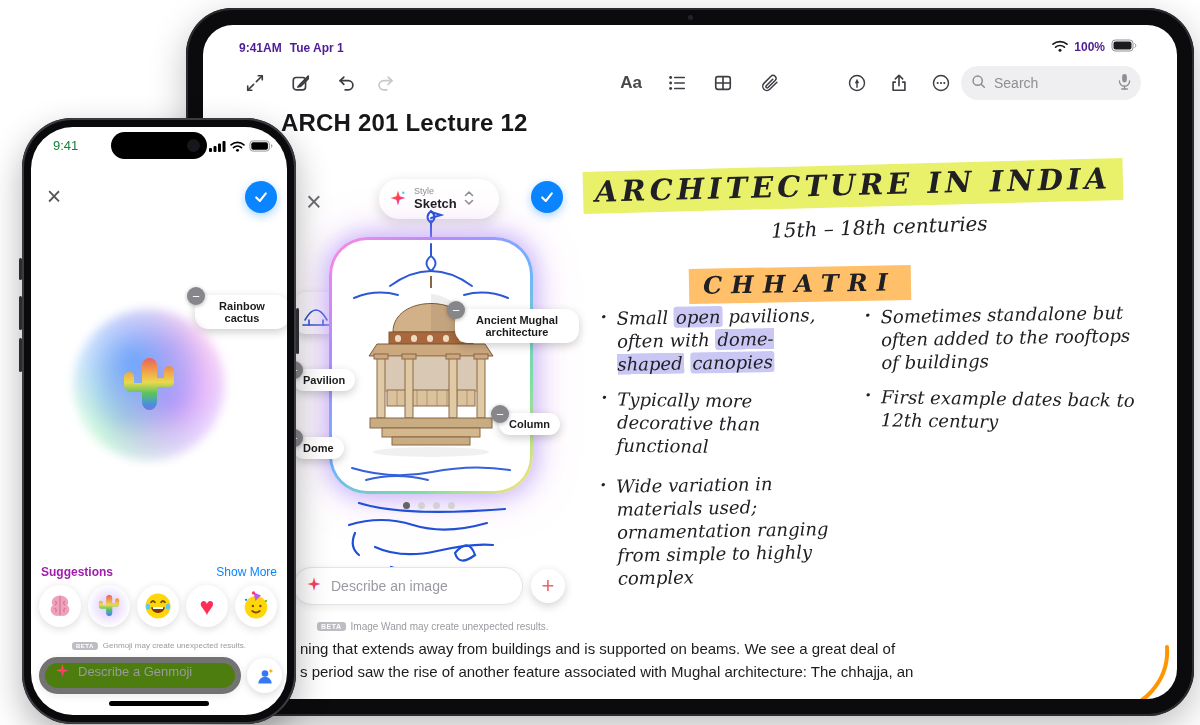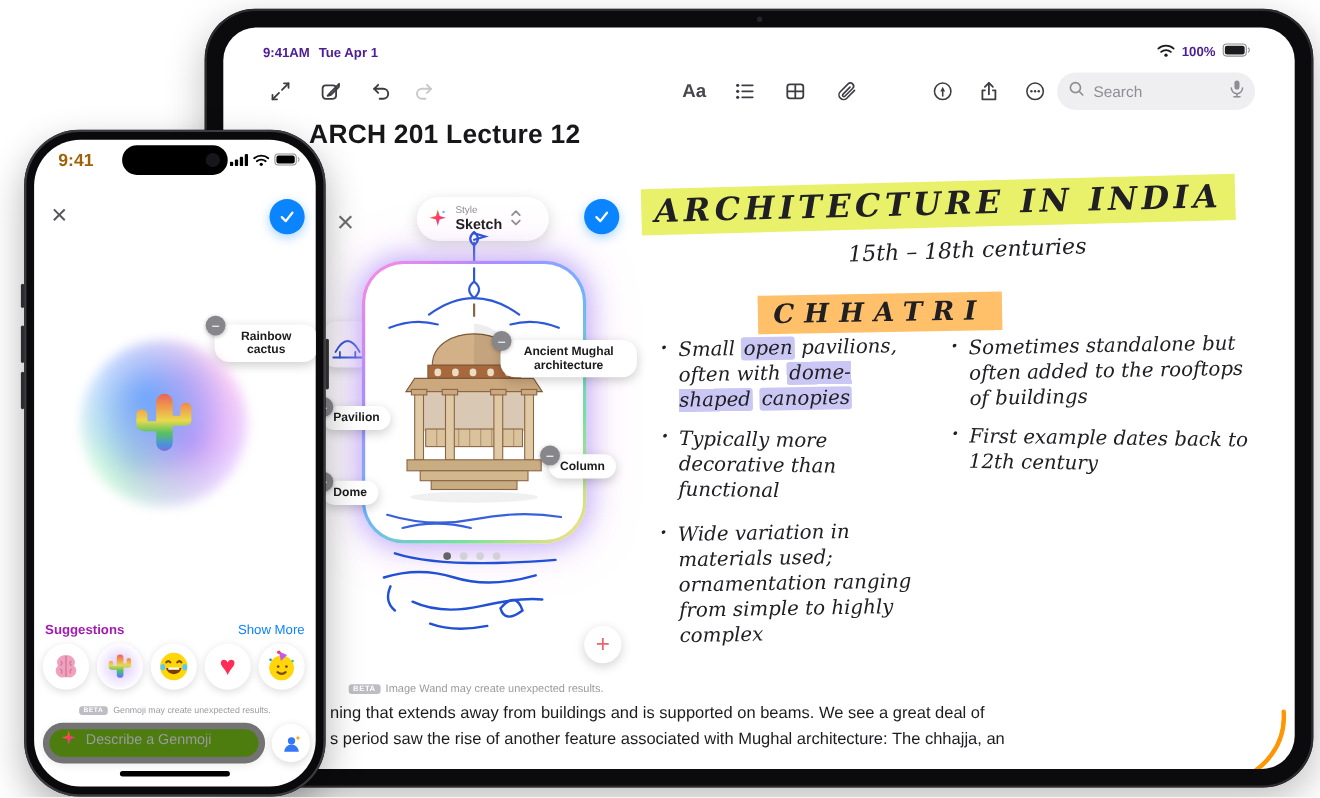--- a/index.html
+++ b/index.html
@@ -86,21 +86,21 @@
 
   .note-body{position:absolute;left:97px;top:612px;width:830px;font-size:15px;line-height:23px;color:#1c1c1e;}
 
   
   .iphone{position:absolute;left:22px;top:118px;width:274px;height:606px;background:#0a0a0c;border-radius:50px;
           box-shadow:0 14px 34px rgba(0,0,0,.3), inset 0 0 0 2px #3b3b40;z-index:5;}
   .nub{position:absolute;background:#2c2c30;border-radius:2px;}
   .iphone-screen{position:absolute;left:9px;top:9px;right:9px;bottom:9px;background:#fff;border-radius:42px;overflow:hidden;}
 
   .p-status{position:absolute;left:0;top:0;width:100%;height:34px;}
-  .p-time{position:absolute;left:22px;top:11px;font-size:16px;font-weight:700;color:#a16207;}
+  .p-time{position:absolute;left:22px;top:11px;font-size:13px;font-weight:400;color:#15803d;}
   .island{position:absolute;left:80px;top:5px;width:96px;height:27px;background:#000;border-radius:14px;}
   .island .lens{position:absolute;right:7px;top:7px;width:13px;height:13px;border-radius:50%;background:#16161c;}
   .p-sticons{position:absolute;right:14px;top:11px;display:flex;align-items:center;gap:4px;}
 
   .p-close{position:absolute;left:8px;top:54px;width:30px;height:30px;border:none;background:transparent;font-size:25px;
            color:#55555a;cursor:pointer;line-height:30px;text-align:center;padding:0;}
   .p-check{left:214px;top:54px;position:absolute;}
 
   .p-tag{left:164px;top:168px;width:74px;}
 
@@ -411,20 +411,26 @@
         <span>Column</span>
       </div>
 
       <div class="dots">
         <span></span>
           <span></span>
           <span></span>
           <span></span>
       </div>
 
+      <div class="iw-input">
+        <span><svg width="16" height="16" viewBox="0 0 24 24">
+              <path d="M12 2 14.2 9.8 22 12 14.2 14.2 12 22 9.8 14.2 2 12 9.8 9.8Z" fill="url(#sg)"></path>
+            </svg></span>
+        <input type="text" placeholder="Describe an image" style="">
+      </div>
       <button class="plus-btn">+</button>
 
       <div class="beta-line" style="left:114px;top:596px;text-align:right;">
         <span class="beta-badge">BETA</span>
         <span>Image Wand may create unexpected results.</span>
       </div>
 
       <div class="note-body">
         <div>ning that extends away from buildings and is supported on beams. We see a great deal of</div>
         <div>s period saw the rise of another feature associated with Mughal architecture: The chhajja, an</div>

